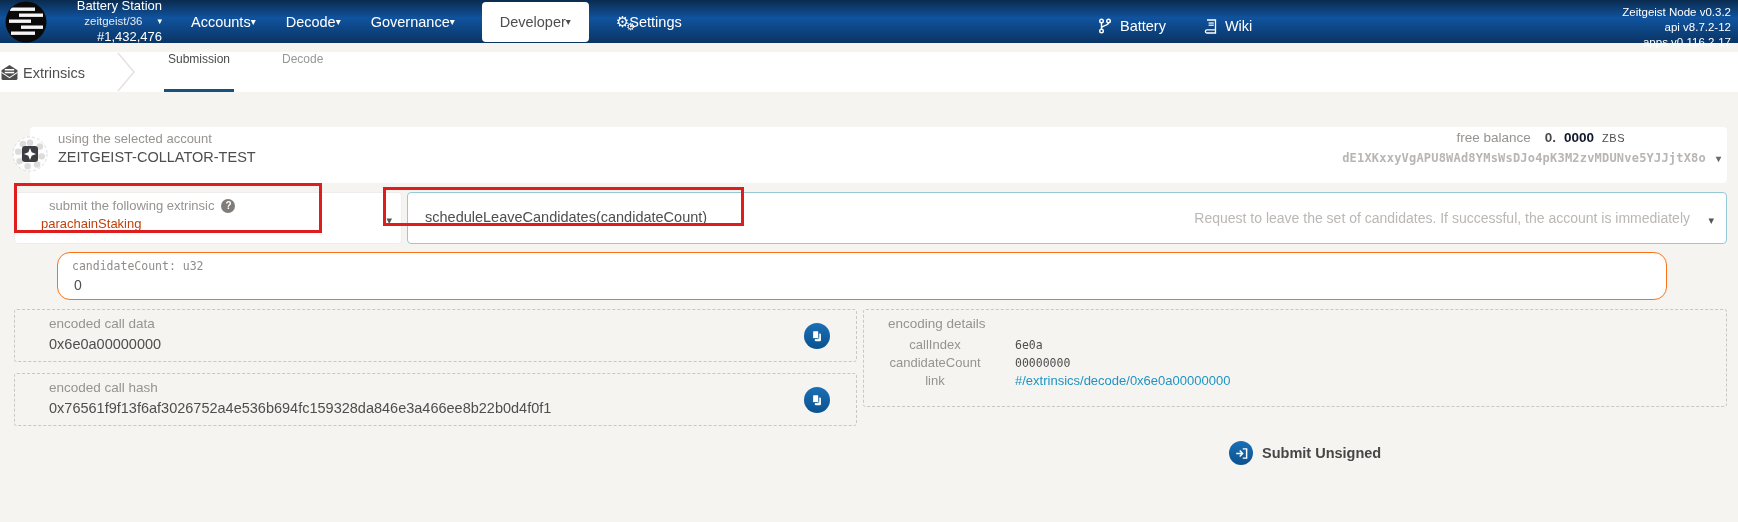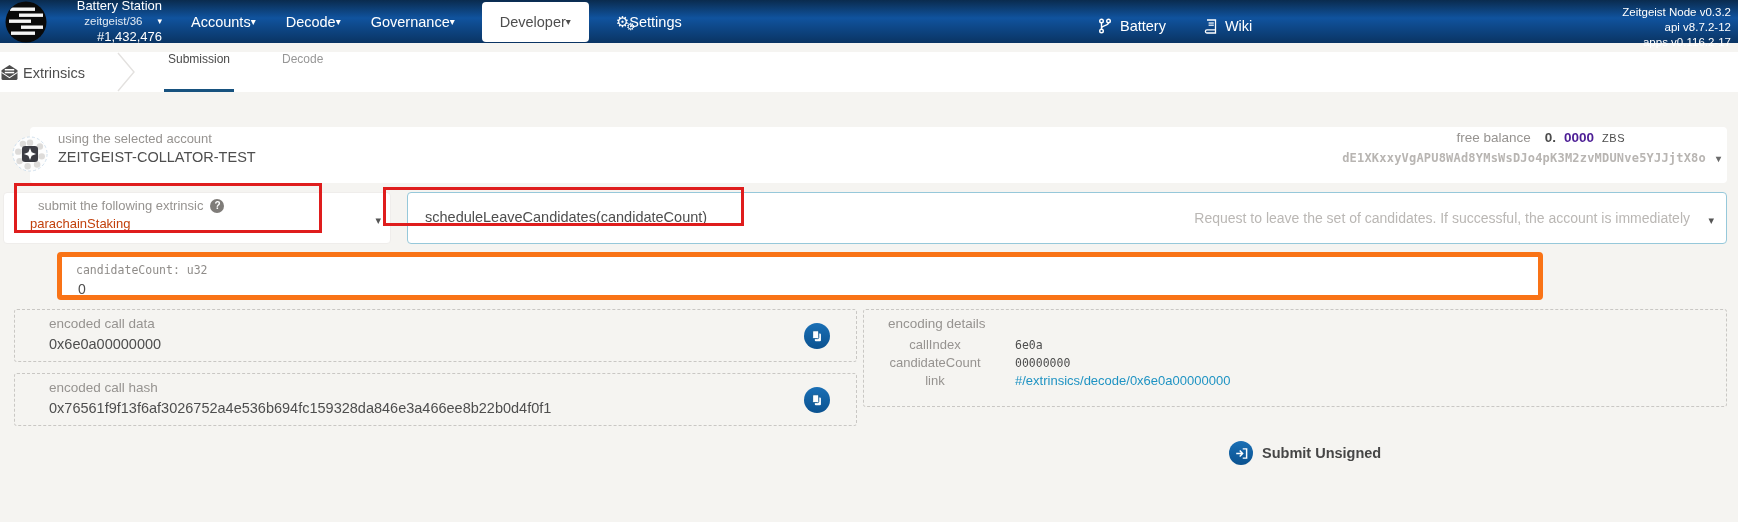--- a/index.html
+++ b/index.html
@@ -48,28 +48,28 @@
   
   .account-card { position:absolute; left:30px; right:11px; top:127px; height:56px;
                   background:#fff; border-radius:4px; }
   .identicon { position:absolute; left:12px; top:136px; width:36px; height:36px; z-index:2; cursor:pointer; }
   .acc-label { position:absolute; left:58px; top:131px; font-size:13px; color:#969390; }
   .acc-name  { position:absolute; left:58px; top:149px; font-size:14.5px; color:#4e4e4e; }
   .balance-row { position:absolute; top:130px; right:113px; display:flex; gap:8px;
                  align-items:baseline; font-size:13.5px; }
   .balance-row .lbl { color:#969390; margin-right:6px; }
   .bal-whole { color:#4c4c4c; font-weight:bold; }
-  .bal-dec { color:#4c1d95; font-weight:bold;text-align:center; }
+  .bal-dec { color:#0f172a; font-weight:bold;text-align:center; }
   .bal-unit { color:#4c4c4c; font-size:11px; letter-spacing:.5px; }
   .address-row { position:absolute; top:151px; right:17px; display:flex; align-items:center; gap:10px;font-weight:bold; }
   .address { font-size:12px; color:#b8b5b2; letter-spacing:.2px; }
   .caret-dark { color:#6b6b6b; font-size:10px; cursor:pointer; }
 
   
-  .box-a { position:absolute; left:3px; top:192px; width:388px; height:52px;
+  .box-a { position:absolute; left:14px; top:192px; width:388px; height:52px;
            background:#fff; border:1px solid #efedeb; border-radius:4px; cursor:pointer; }
   .box-a .lbl { position:absolute; left:34px; top:5px; font-size:13px; color:#969390;
                 display:flex; align-items:center; gap:7px; white-space:nowrap; }
   .help-icon { width:14px; height:14px; border-radius:50%; background:#7f7c79; color:#fff;
                font-size:10px; font-weight:bold; display:flex; align-items:center;
                justify-content:center; flex:none; }
   .box-a .val { position:absolute; left:26px; top:23px; font-size:13px; color:#c2410c; }
   .box-a .caret { position:absolute; right:9px; top:21px; color:#555; font-size:11px; }
   .box-b { position:absolute; left:407px; right:11px; top:192px; height:52px;
            background:#fff; border:1px solid #96c8da; border-radius:4px; cursor:pointer; }
@@ -77,22 +77,22 @@
   .box-b .desc { position:absolute; right:36px; top:17px; font-size:14px; color:#bab7b4;
                  white-space:nowrap; }
   .box-b .caret { position:absolute; right:12px; top:21px; color:#555; font-size:11px; }
 
   
   .red-box { position:absolute; border:3px solid #df1d1d; z-index:6; pointer-events:none; }
   .red1 { left:14px; top:183px; width:308px; height:50px; }
   .red2 { left:383px; top:187px; width:361px; height:39px; }
 
   
-  .param-box { position:absolute; left:57px; top:252px; width:1486px; height:48px;
-               background:#fff; border:5px solid #f97316; border-radius:4px; }
+  .param-box { position:absolute; left:57px; top:252px; width:1610px; height:48px;
+               background:#fff; border:1px solid #f97316; border-radius:13px; }
   .param-lbl { position:absolute; left:14px; top:6px; font-size:11.5px; color:#8f8c89; }
   .param-val { position:absolute; left:16px; top:24px; font-size:14px; color:#4e4e4e; }
 
   
   .out-box { position:absolute; border:1px dashed #c9c7c4; border-radius:3px; }
   .out-data { left:14px; top:309px; width:843px; height:53px; }
   .out-hash { left:14px; top:373px; width:843px; height:53px; }
   .out-lbl { position:absolute; left:34px; top:6px; font-size:13.5px; color:#969390; }
   .out-val { position:absolute; left:34px; top:26px; font-size:14.5px; color:#4e4e4e; }
   .copy-btn { position:absolute; right:26px; top:50%; transform:translateY(-50%);

